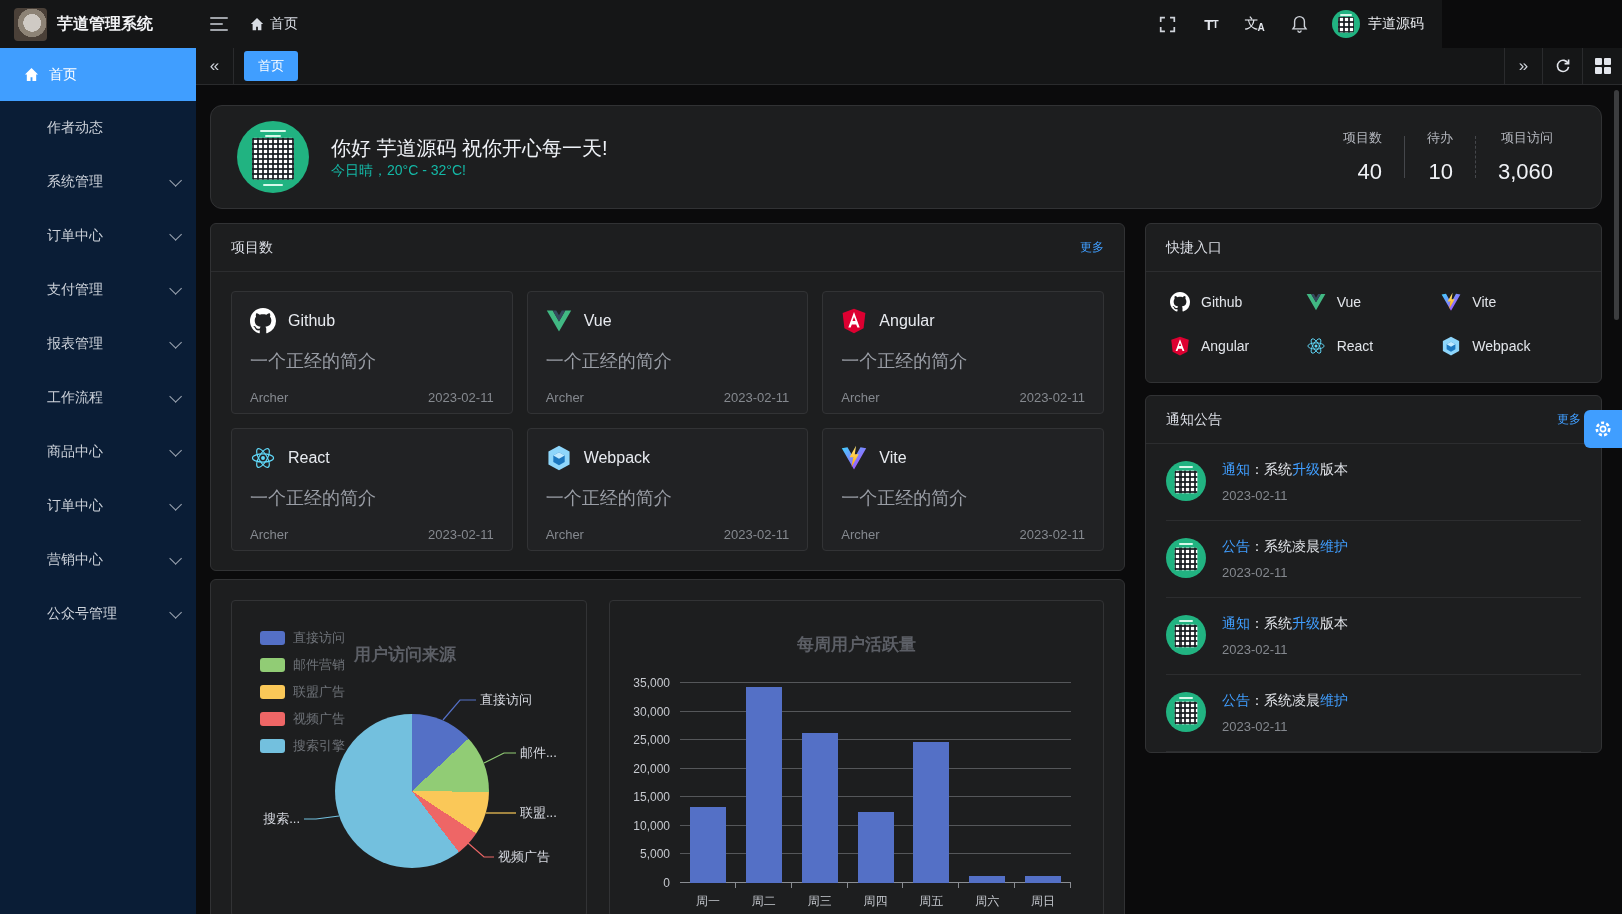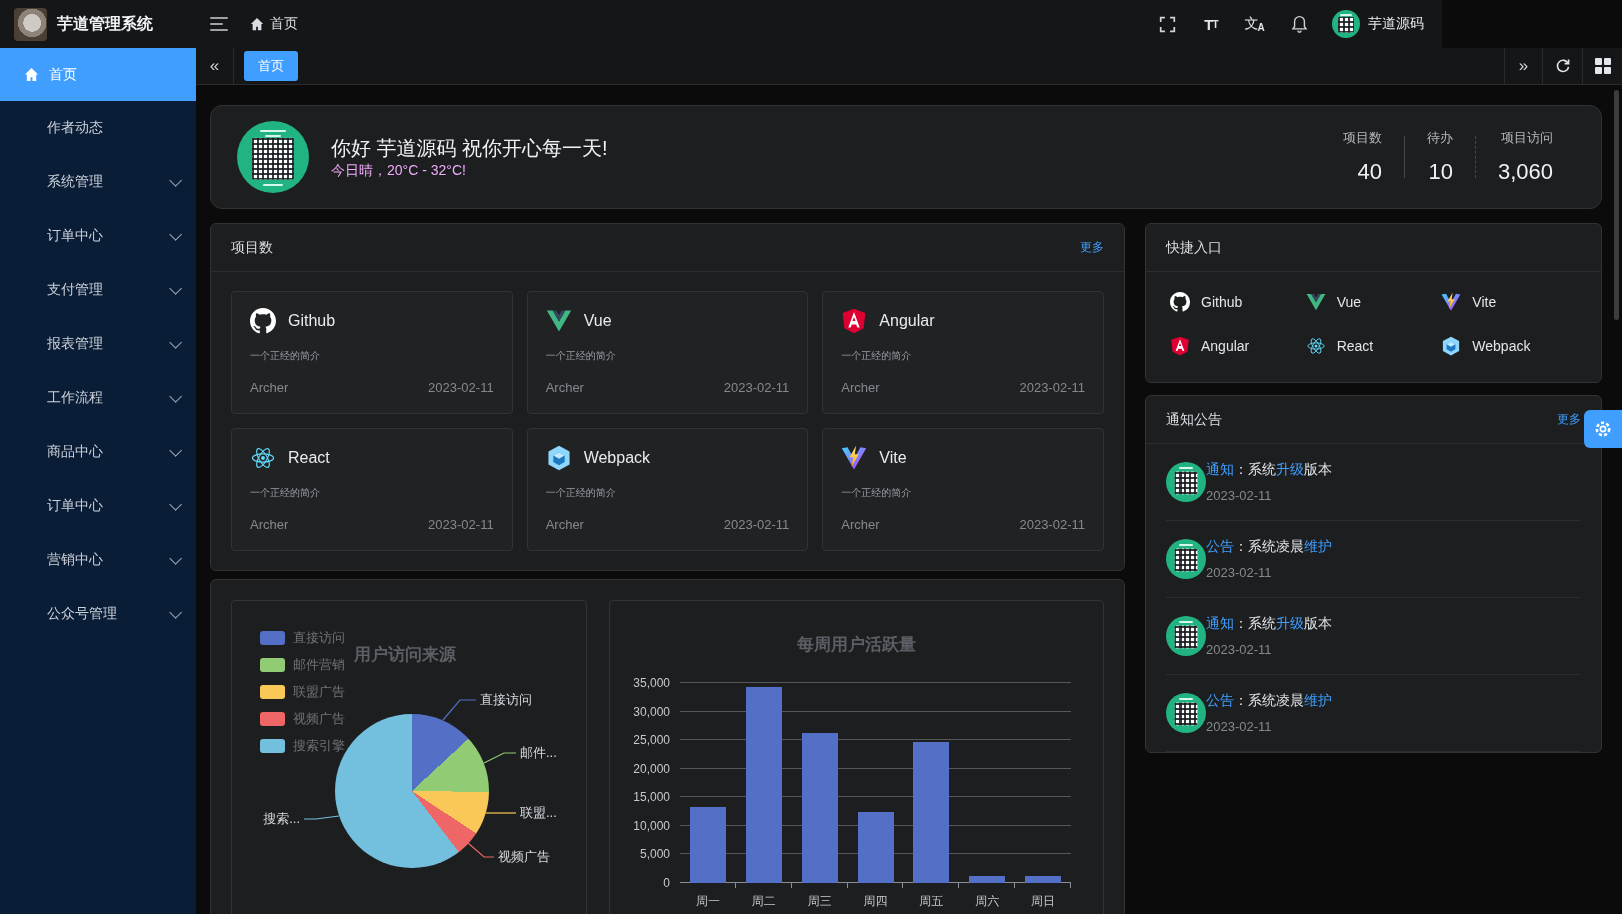--- a/index.html
+++ b/index.html
@@ -57,41 +57,41 @@
 
   
   .main { position:absolute; left:196px; top:85px; width:1426px; height:829px; padding:20px 20px 0 14px; overflow:hidden; }
   .card { background:#1d1e1f; border:1px solid #313234; border-radius:6px; }
 
   .welcome { height:104px; display:flex; align-items:center; padding:0 26px; margin-bottom:14px;border-radius:12px; }
   .wel-av { width:72px; height:72px; }
   .wel-av .code { width:42px; height:42px; }
   .wel-texts { margin-left:22px; }
   .wel-title { font-size:20px; color:#eef1f6; }
-  .wel-sub { font-size:14px; color:#f0abfc; }
+  .wel-sub { font-size:14px; color:#14b8a6; }
   .wel-stats { margin-left:auto; display:flex; align-items:center; }
   .stat { text-align:right; padding:0 22px; }
   .stat .lb { font-size:13px; color:#b4b7be; }
   .stat .vl { font-size:22px; color:#f0f2f6; margin-top:12px; }
   .stat-div { width:0; height:42px; border-left:1px solid #45474b; }
   .stat-div.dash { border-left-style:dashed; }
 
   .cols { display:flex; gap:20px; }
   .col-l { width:915px; flex:0 0 auto; }
   .col-r { flex:1; }
 
   .panel-head { height:48px; display:flex; align-items:center; padding:0 20px; border-bottom:1px solid #2c2d2f; }
   .panel-title { font-size:14px; color:#dcdfe6; }
   .more-link { margin-left:auto; font-size:12px; color:#409eff; cursor:pointer; }
 
   .proj-grid { display:grid; grid-template-columns:repeat(3,1fr); gap:14px; padding:19px 20px; }
   .proj-card { background:#212224; border:1px solid #323335; border-radius:4px; padding:16px 18px; height:123px; cursor:pointer; }
   .proj-top { display:flex; align-items:center; gap:12px; }
   .proj-name { font-size:16px; color:#e8ebf0; }
-  .proj-desc { font-size:10px; color:#9a9ea6; margin-top:15px; }
+  .proj-desc { font-size:18px; color:#9a9ea6; margin-top:15px; }
   .proj-foot { display:flex; justify-content:space-between; margin-top:17px; font-size:13px; color:#85898f; }
 
   .charts-wrap { margin-top:8px; height:360px; padding:20px; display:flex; gap:22px; }
   .chart-card { border:1px solid #323335; border-radius:4px; background:#1d1e1f; position:relative; height:317px; }
   .pie-card { width:356px; flex:0 0 auto; }
   .bar-card { flex:1; }
   .chart-title { position:absolute; font-size:17px; font-weight:bold; color:#5c5f66; }
   .legend { position:absolute; left:28px; top:28px; display:flex; flex-direction:column; gap:9px; }
   .lg-item { display:flex; align-items:center; gap:8px; cursor:pointer; }
   .lg-swatch { width:25px; height:14px; border-radius:3px; }
@@ -107,21 +107,21 @@
   .bar-slot { flex:1; display:flex; align-items:flex-end; justify-content:center; position:relative; }
   .bar { width:36px; background:#5470c6; }
   .xlabel { position:absolute; top:calc(100% + 10px); left:0; right:0; text-align:center; font-size:12px; color:#c6c9cf; }
   .xtick { position:absolute; top:100%; right:0; width:1px; height:5px; background:#8a8d92; }
 
   .shortcut-card { margin-bottom:12px; }
   .sc-grid { display:grid; grid-template-columns:repeat(3,1fr); row-gap:24px; padding:20px 24px 26px; }
   .sc-item { display:flex; align-items:center; gap:11px; font-size:14px; color:#e2e5ea; cursor:pointer; }
 
   .notice-list { padding:0 20px; }
-  .notice-item { display:flex; align-items:center; padding:17px 0; border-bottom:1px solid #2c2d2f; cursor:pointer; }
+  .notice-item { display:flex; align-items:flex-start; gap:16px; padding:17px 0; border-bottom:1px solid #2c2d2f; cursor:pointer; }
   .nt-texts { display:flex; flex-direction:column; gap:9px; }
   .nt-title { font-size:14px; color:#e2e5ea; }
   .nt-title .hl { color:#409eff; }
   .nt-date { font-size:13px; color:#85898f; }
 
   .gear-btn { position:fixed; right:0; top:410px; width:38px; height:38px; background:#409eff;
     border-radius:6px 0 0 6px; display:flex; align-items:center; justify-content:center; cursor:pointer; z-index:40; }
 
   .scrollbar { position:fixed; right:3px; top:90px; width:5px; height:230px; background:#3c3d3f; border-radius:3px; }
 

